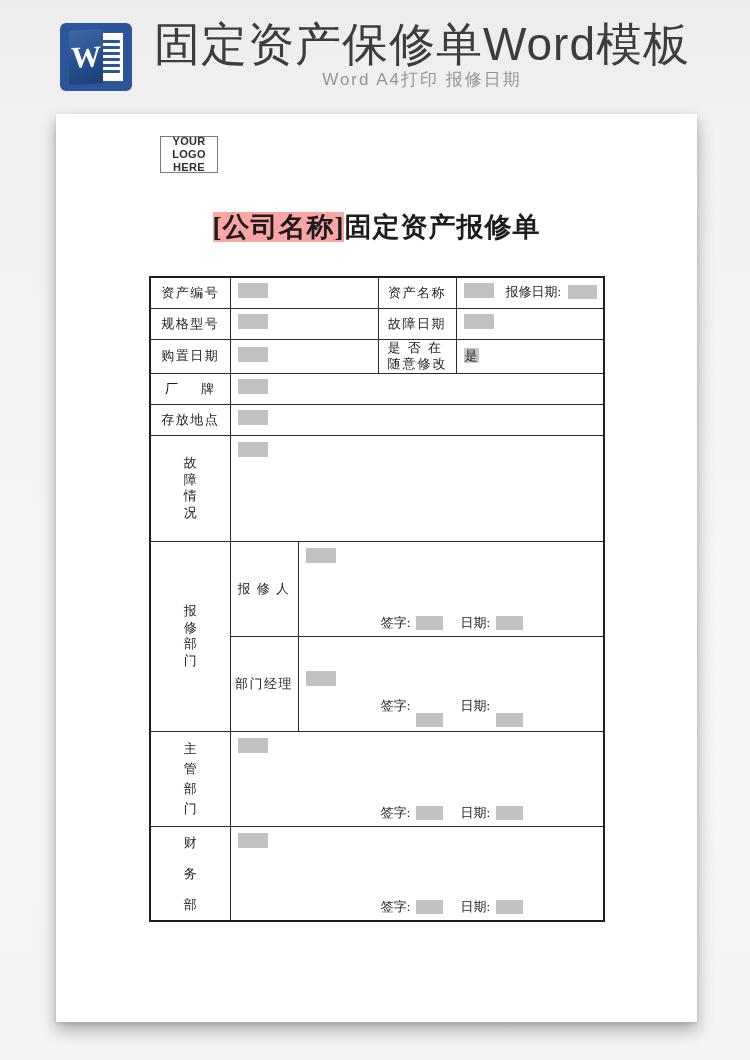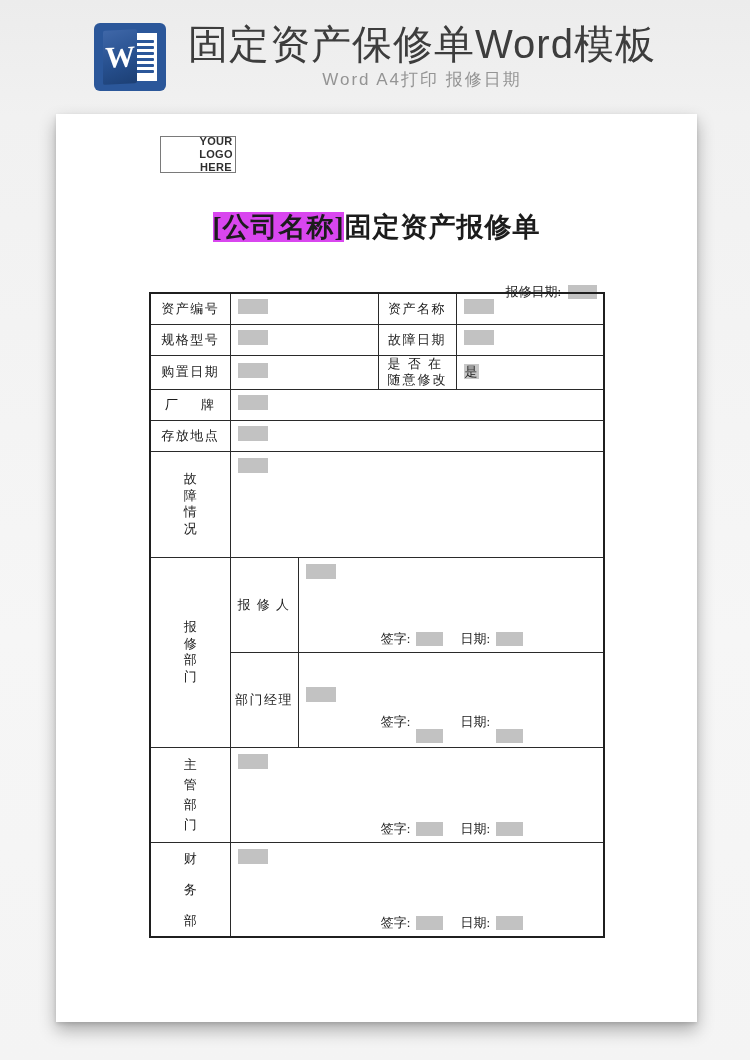--- a/index.html
+++ b/index.html
@@ -15,41 +15,41 @@
   .word-icon { width:72px; height:68px; background:#2b579a; border-radius:6px; position:relative; flex:0 0 auto; }
   .word-page { position:absolute; right:9px; top:10px; width:29px; height:48px; background:#ffffff;
                display:flex; flex-direction:column; justify-content:space-evenly; padding:4px 3px; }
   .word-line { height:3px; background:#2b579a; border-radius:1px; }
   .word-fold { position:absolute; left:9px; top:7px; width:34px; height:54px;
                background:linear-gradient(160deg,#3f67a8 0%,#27508f 55%,#1c3f74 100%);
                transform:skewY(-3deg); border-radius:2px;
                display:flex; align-items:center; justify-content:center; }
   .word-w { color:#ffffff; font-weight:bold; font-size:30px; line-height:30px; font-family:"Liberation Serif",serif; }
   .banner-text { display:flex; flex-direction:column; align-items:center; }
-  .banner-title { font-size:40px; color:#3d3d3d; letter-spacing:1px; line-height:44px; white-space:nowrap; }
+  .banner-title { font-size:46px; color:#3d3d3d; letter-spacing:1px; line-height:44px; white-space:nowrap; }
   .banner-subtitle { font-size:17px; color:#949494; letter-spacing:2px; margin-top:2px; }
 
   
   .page { position:absolute; left:56px; top:114px; width:641px; height:908px; background:#ffffff;
           box-shadow:0 8px 16px rgba(0,0,0,0.30), 0 2px 4px rgba(0,0,0,0.12);
           font-family:"Liberation Serif","DejaVu Serif",serif; color:#1c1c1c; }
-  .logo-box { position:absolute; left:104px; top:22px; width:76px; height:37px; border:1px solid #7a7a7a;
+  .logo-box { position:absolute; left:104px; top:22px; width:58px; height:37px; border:1px solid #7a7a7a;
               display:flex; flex-direction:column; align-items:center; justify-content:center;
               font-family:"Liberation Sans","DejaVu Sans",sans-serif; font-weight:bold; font-size:11px;
-              line-height:13px; color:#2e2e2e; letter-spacing:0.3px; text-align:center;padding-left:36px; }
+              line-height:13px; color:#2e2e2e; letter-spacing:0.3px; text-align:center; }
   .doc-title { position:absolute; top:95px; left:0; width:100%; text-align:center;
                font-size:27px; font-weight:bold; letter-spacing:1px; white-space:nowrap; }
-  .hl { background:#d946ef; }
+  .hl { background:#fca5a5; }
   .date-line { position:absolute; top:169px; right:100px; font-size:13px; display:flex; align-items:center; }
   .ph { display:inline-block; width:30px; height:15px; background:#c2c2c2; }
   .ph-sm { width:27px; height:14px; }
   .date-line .ph { margin-left:7px; width:29px; height:14px; }
 
   
-  table.form { position:absolute; left:93px; top:178px; width:454px; border-collapse:collapse;
+  table.form { position:absolute; left:93px; top:162px; width:454px; border-collapse:collapse;
                table-layout:fixed; border:2px solid #1f1f1f; }
   td { border:1px solid #2a2a2a; font-size:13px; vertical-align:middle; }
   td.lbl { text-align:center; letter-spacing:1.5px; }
   td.val { padding-left:7px; }
   td.wlbl { text-align:left; padding-left:9px; letter-spacing:2px; white-space:pre-line; line-height:16px; }
   td.vlbl { text-align:center; white-space:pre-line; line-height:16.5px; letter-spacing:0; }
   td.vlbl.lh20 { line-height:20px; }
   td.vlbl.lh31 { line-height:31px; }
   td.brand span { display:inline-block; }
   .brand-wrap { display:flex; justify-content:space-between; padding:0 14px; }

